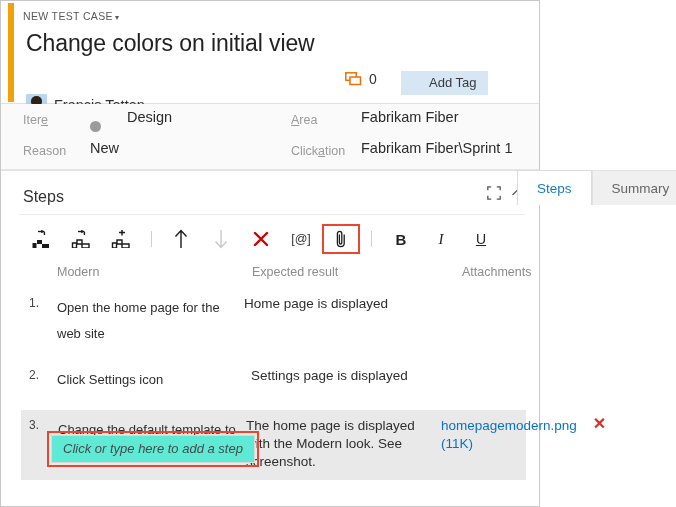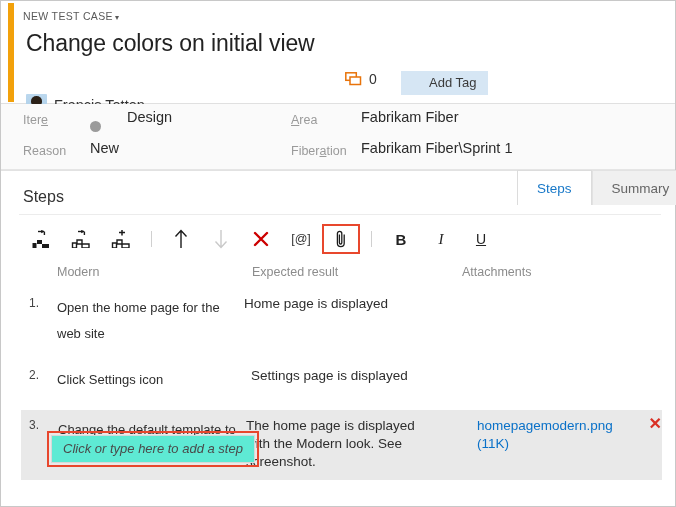--- a/index.html
+++ b/index.html
@@ -4,21 +4,21 @@
 <style>
   * { box-sizing: border-box; margin: 0; padding: 0; }
   html, body {
     width: 676px; height: 507px;
     background: #ffffff;
     font-family: "Liberation Sans", sans-serif;
     overflow: hidden;
   }
   .window {
     position: relative;
-    width: 676px; height: 507px;
+    width: 540px; height: 507px;
     background: #ffffff;
     border: 1px solid #c8c8c8;
   }
 
   
   .header {
     position: relative;
     height: 103px;
     background: #ffffff;
     border-bottom: 1px solid #e0e0e0;
@@ -260,22 +260,21 @@
     line-height: 18px;
     color: #2e2e2e;
     flex: none;
   }
   .cell-attach {
     flex: 1;
     font-size: 13.5px;
     line-height: 18px;
     display: flex;
     align-items: flex-start;
-    gap: 0;
-    margin-left: 36px;
+    gap: 16px;
   }
   .attach-link { color: #0a71c8; cursor: pointer; }
   .attach-remove { color: #d93025; font-size: 16px; font-weight: bold; cursor: pointer; line-height: 14px; }
 
   .add-step {
     position: absolute;
     left: 50px; top: 264px;
     border: 1px solid #d8d8d8;
     background: #5eead4;
     padding: 5px 11px 6px 11px;
@@ -320,21 +319,21 @@
   <div class="fields">
     <div class="field-label" style="left:22px; top:9px;"><span>Iter</span><u>e</u></div>
     <div class="field-value" style="left:106px; top:5px;margin-left:20px;">Design</div>
 
     <div class="field-label" style="left:22px; top:40px;">Reason</div>
     <div class="field-value" style="left:89px; top:36px;">New</div>
 
     <div class="field-label" style="left:290px; top:9px;"><u>A</u><span>rea</span></div>
     <div class="field-value" style="left:360px; top:5px;">Fabrikam Fiber</div>
 
-    <div class="field-label" style="left:290px; top:40px;"><span>Fiber</span><u>a</u><span>tion</span></div>
+    <div class="field-label" style="left:290px; top:40px;"><span>Click</span><u>a</u><span>tion</span></div>
     <div class="field-value" style="left:360px; top:36px;">Fabrikam Fiber\Sprint 1</div>
   </div>
   <div class="state-dot"></div>
 
   <div class="tabs">
     <div class="tab active">Steps</div>
     <div class="tab">Summary</div>
   </div>
 
   <div class="steps-panel">

